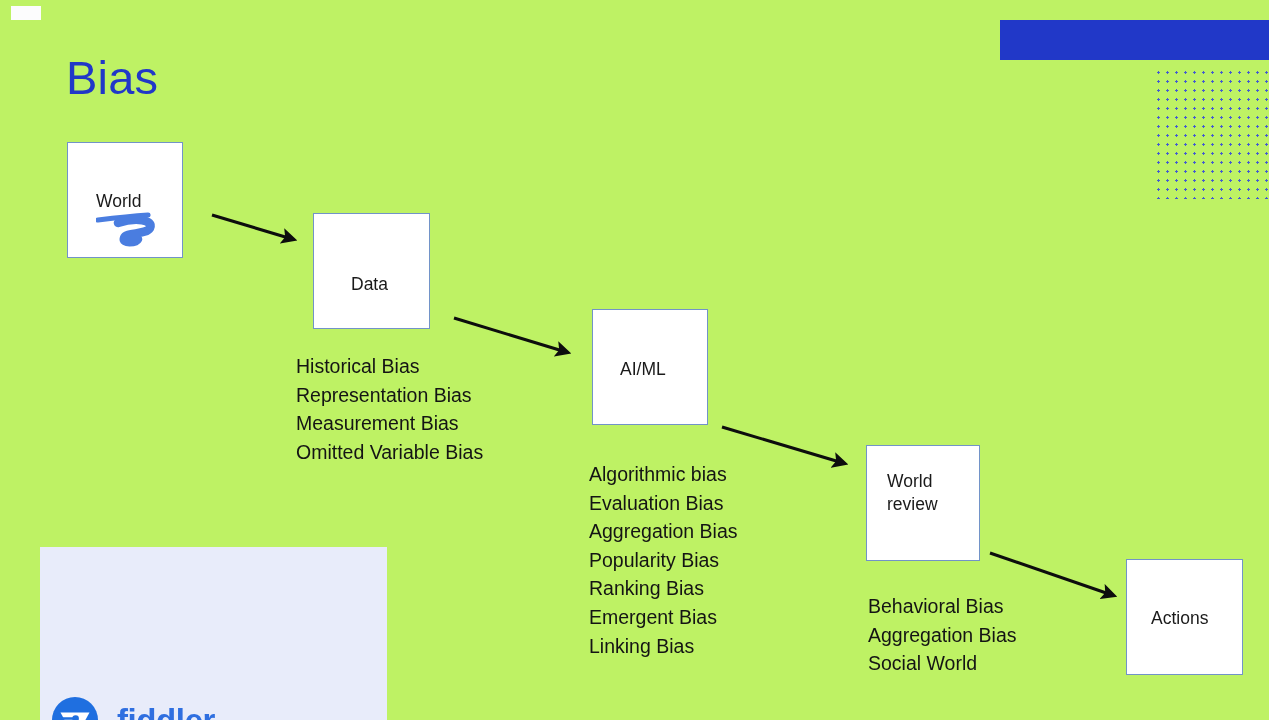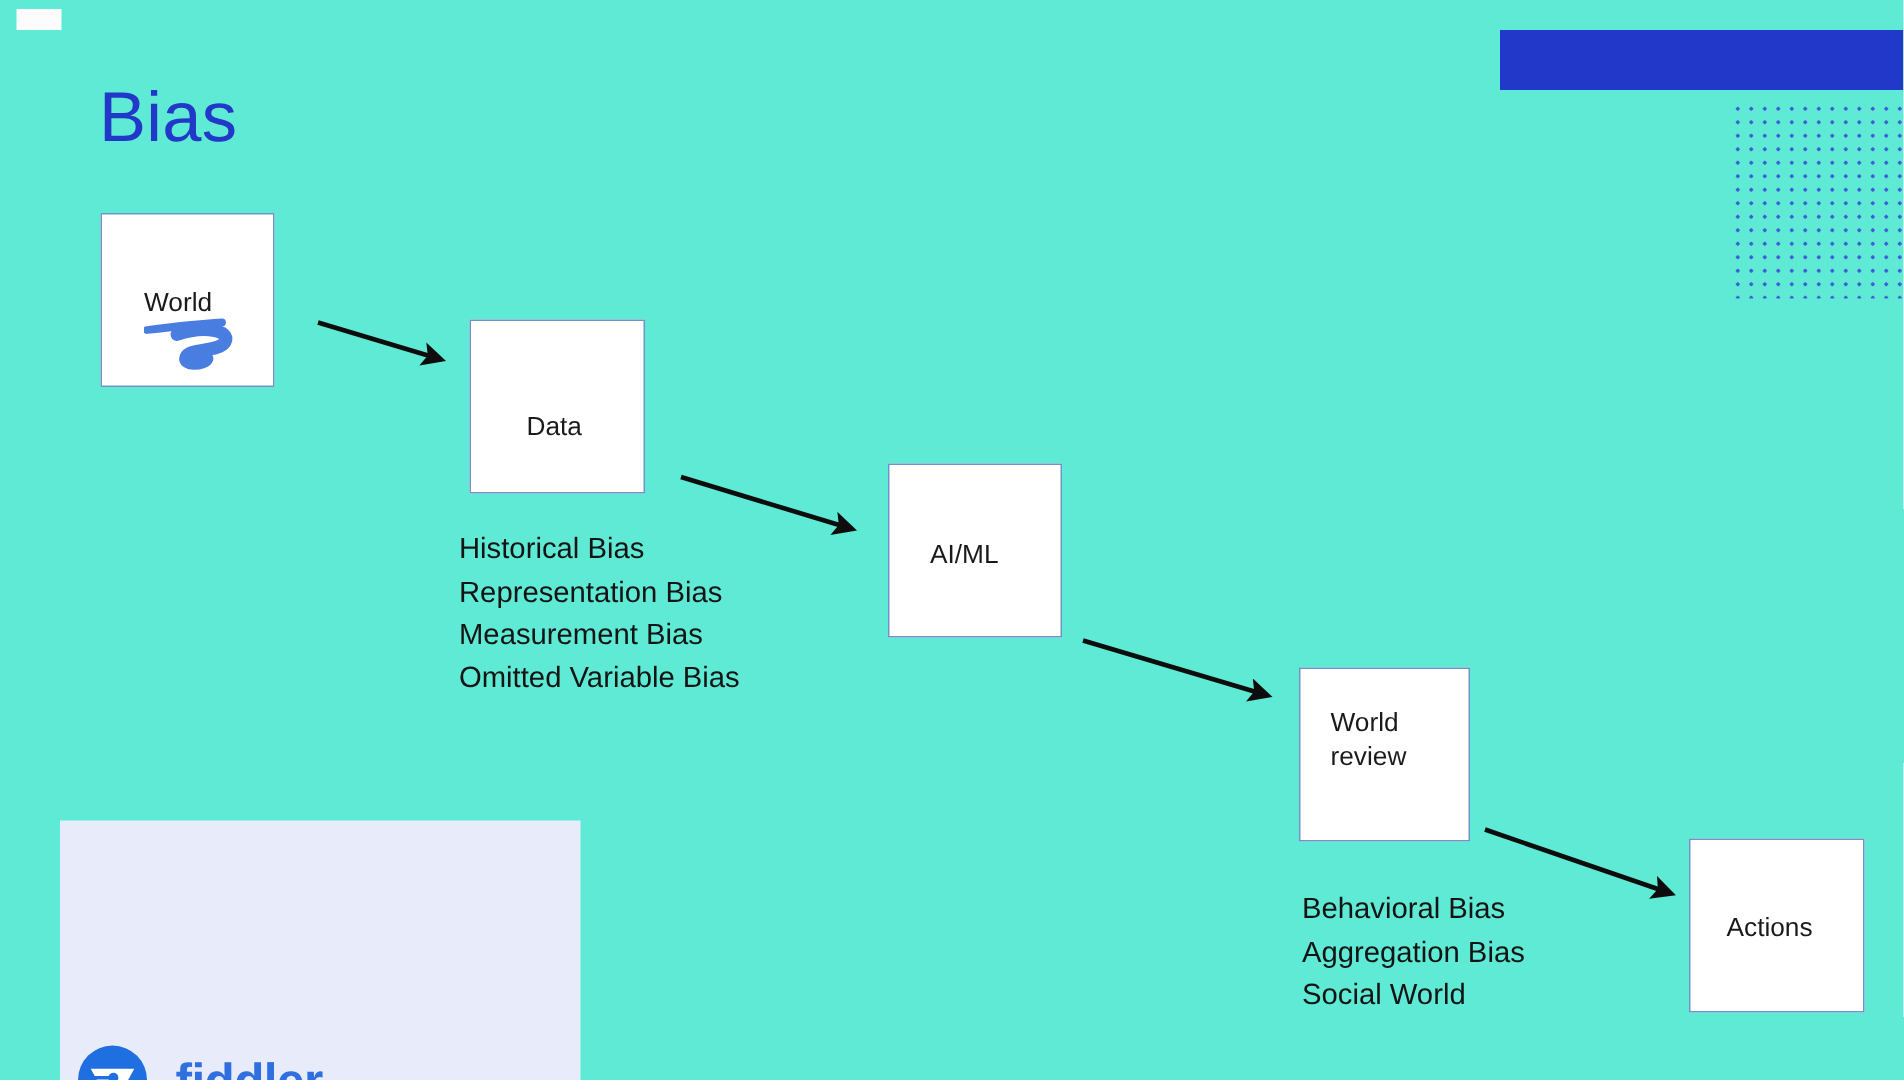--- a/index.html
+++ b/index.html
@@ -8,21 +8,21 @@
     padding: 0;
     background: #ffffff;
   }
   body {
     font-family: "Liberation Sans", sans-serif;
   }
   #slide {
     position: relative;
     width: 1269px;
     height: 720px;
-    background: #5eead4;
+    background: #bef264;
     overflow: hidden;
   }
 
   
   .top-bar {
     position: absolute;
     left: 1000px;
     top: 20px;
     width: 269px;
     height: 40px;
@@ -112,21 +112,21 @@
   }
 
   
   .bias-list {
     position: absolute;
     font-size: 19.5px;
     line-height: 28.6px;
     color: #141414;
     white-space: nowrap;
   }
-  #list-data  { left: 306px; top: 352px; }
+  #list-data  { left: 296px; top: 352px; }
   #list-aiml  { left: 589px; top: 460px; }
   #list-human { left: 868px; top: 592px; }
 
   
   .logo-panel {
     position: absolute;
     left: 40px;
     top: 547px;
     width: 347px;
     height: 173px;
@@ -196,20 +196,29 @@
   <div class="node-box" id="box-actions"></div>
   <div class="node-label" id="label-actions">Actions</div>
 
   <div class="bias-list" id="list-data">
     <div>Historical Bias</div>
     <div>Representation Bias</div>
     <div>Measurement Bias</div>
     <div>Omitted Variable Bias</div>
   </div>
 
+  <div class="bias-list" id="list-aiml">
+    <div>Algorithmic bias</div>
+    <div>Evaluation Bias</div>
+    <div>Aggregation Bias</div>
+    <div>Popularity Bias</div>
+    <div>Ranking Bias</div>
+    <div>Emergent Bias</div>
+    <div>Linking Bias</div>
+  </div>
 
   <div class="bias-list" id="list-human">
     <div>Behavioral Bias</div>
     <div>Aggregation Bias</div>
     <div>Social World</div>
   </div>
 
   <div class="logo-panel"></div>
   <div class="logo-row">
     <svg class="logo-mark" viewBox="0 0 48 48" xmlns="http://www.w3.org/2000/svg">

